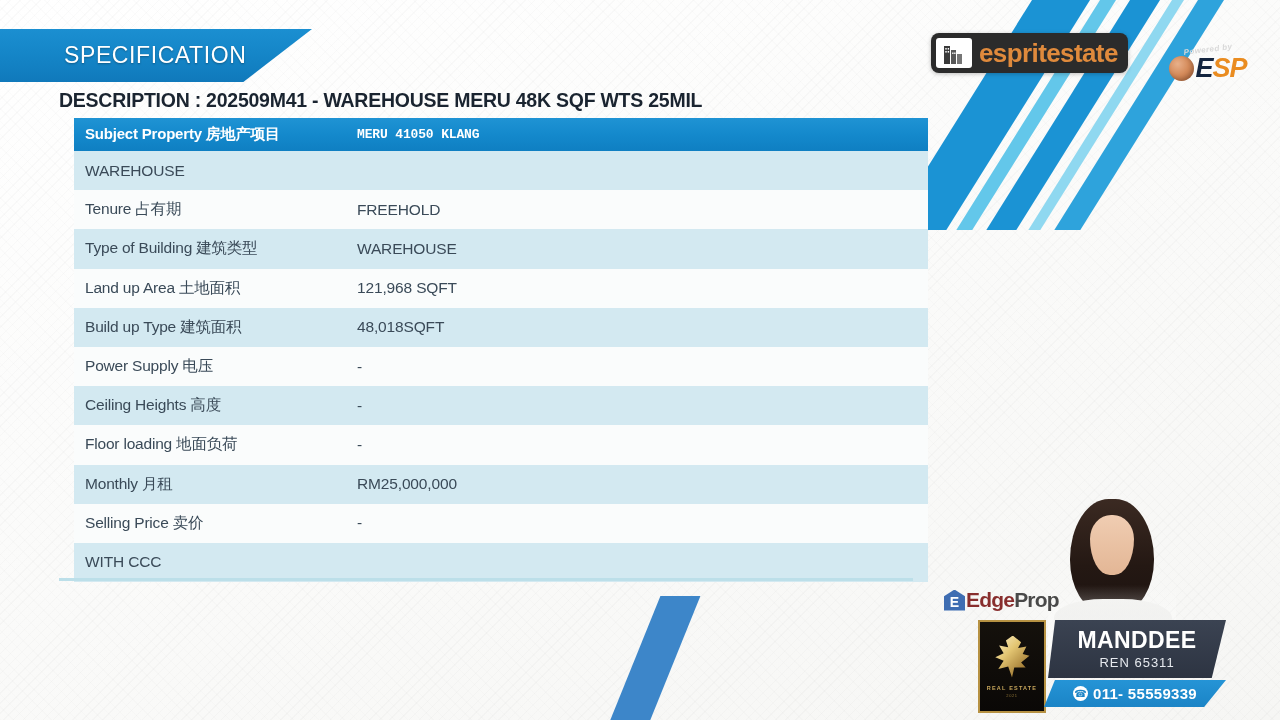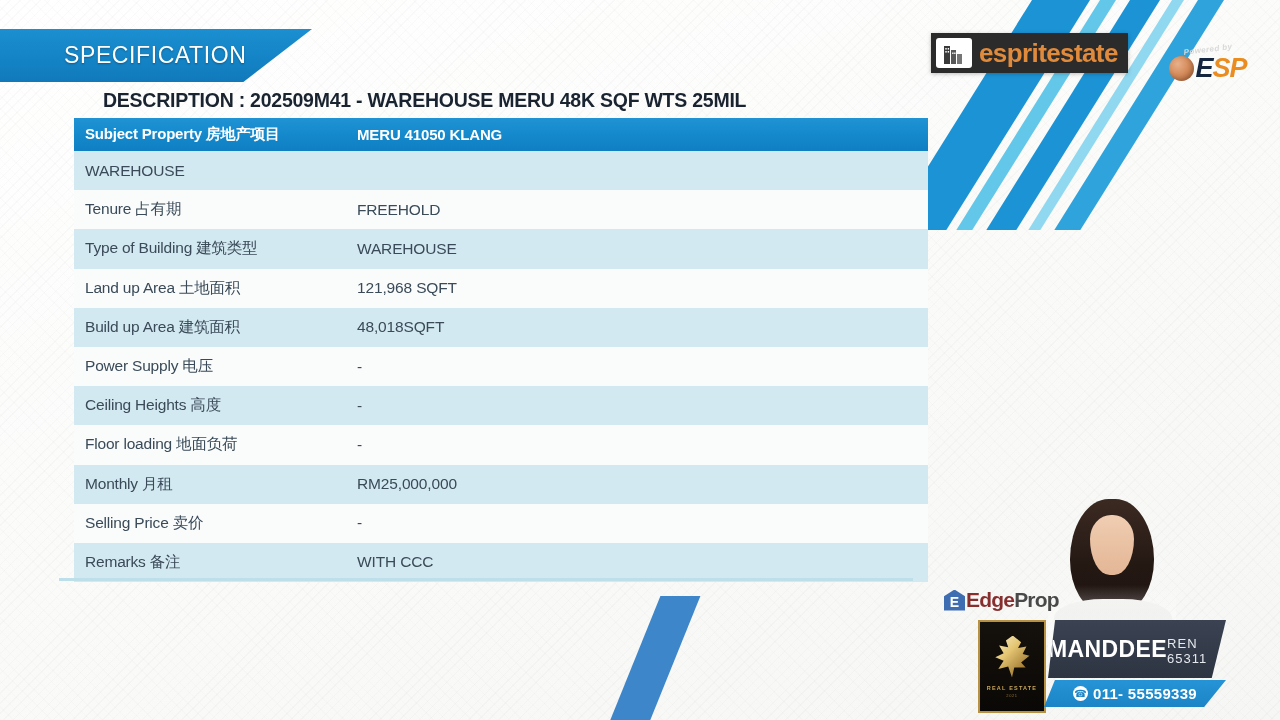--- a/index.html
+++ b/index.html
@@ -47,46 +47,46 @@
   #spec-banner-label {
     color: #ffffff; font-size: 23px; font-weight: normal;
     letter-spacing: 0.6px; margin-left: 64px;
     text-shadow: 0 1px 2px rgba(0,0,0,0.30);
   }
 
   
   #description-heading {
     position: absolute; left: 59px; top: 89px;
     font-size: 19.5px; font-weight: bold; color: #1a2430;
-    letter-spacing: -0.25px; white-space: nowrap; margin-left: 44px;
+    letter-spacing: -0.25px; white-space: nowrap;
   }
 
   
   #spec-table { position: absolute; left: 74px; top: 118px; width: 854px; }
   .trow { display: flex; align-items: center; height: 39.2px; padding-left: 11px; }
   .trow.header {
     background: linear-gradient(180deg,#1f93d4 0%, #1489cc 50%, #0f7fc2 100%);
     height: 33px;
   }
   .trow.alt  { background: #d3e9f1; }
   .trow.plain{ background: #fafcfc; }
   .tlabel { width: 272px; flex: none; font-size: 15.5px; color: #3a4a58; letter-spacing: -0.2px; }
   .trow.header .tlabel { color: #ffffff; font-weight: bold; font-size: 15px; width: 272px; }
   .tvalue { font-size: 15.5px; color: #3a4a58; letter-spacing: -0.15px; }
-  .trow.header .tvalue { color: #ffffff; font-weight: bold; font-size: 15px; }
+  .trow.header .tvalue { color: #ffffff; font-weight: bold; font-size: 13px; font-family: Liberation Mono, monospace; }
   #table-underline {
     position: absolute; left: 59px; top: 578px;
     width: 854px; height: 3px; background: #bcdfe9;
   }
 
   
   #brand-logo {
     position: absolute; left: 931px; top: 33px;
     height: 40px; display: flex; align-items: center;
-    background: #2b2b2b; border-radius: 0; padding: 0 10px 0 5px;
+    background: #2b2b2b; border-radius: 8px; padding: 0 10px 0 5px;
     box-shadow: 0 1px 4px rgba(0,0,0,0.25);
   }
   #brand-mark {
     width: 36px; height: 30px; background: #ffffff;
     border-radius: 3px; margin-right: 7px;
     display: flex; align-items: flex-end; justify-content: center; padding-bottom: 2px;
   }
   #brand-name {
     color: #e08a3c; font-size: 26px; font-weight: bold; letter-spacing: -0.6px;
   }
@@ -161,21 +161,21 @@
     background: linear-gradient(135deg,#fdf4cf 0%, #e3c572 40%, #a8823a 75%, #6e5420 100%);
     clip-path: polygon(52% 0, 74% 16%, 66% 30%, 88% 26%, 78% 44%, 96% 48%, 74% 64%, 86% 76%, 56% 76%, 50% 100%, 40% 74%, 14% 80%, 28% 60%, 6% 52%, 28% 42%, 16% 24%, 40% 28%, 34% 12%);
   }
   #agent-emblem-label { color: #c8a75c; font-size: 5.5px; letter-spacing: 1.2px; margin-top: 7px; font-weight: bold; }
   #agent-emblem-sub { color: #8e7436; font-size: 4px; letter-spacing: 0.6px; margin-top: 2px; }
 
   #agent-nameplate {
     position: absolute; left: 70px; top: 0; width: 178px; height: 58px;
     background: linear-gradient(180deg,#3b4352 0%, #2d3442 100%);
     clip-path: polygon(4% 0, 100% 0, 92% 100%, 0 100%);
-    display: flex; flex-direction: row; align-items: center; justify-content: center;
+    display: flex; flex-direction: column; align-items: center; justify-content: center;
   }
   #agent-name { color: #ffffff; font-size: 23px; font-weight: bold; letter-spacing: 0.4px; line-height: 1; }
   #agent-ren { color: #e6e9ee; font-size: 13px; letter-spacing: 1px; margin-top: 3px; }
 
   #agent-phone-bar {
     position: absolute; left: 66px; top: 60px; width: 182px; height: 27px;
     background: linear-gradient(180deg,#2594d6 0%, #1b84c6 100%);
     clip-path: polygon(6% 0, 100% 0, 88% 100%, 0 100%);
     display: flex; align-items: center; justify-content: center;
   }
@@ -224,21 +224,21 @@
     </div>
     <div class="trow alt">
       <div class="tlabel">Type of Building 建筑类型</div>
       <div class="tvalue"> WAREHOUSE</div>
     </div>
     <div class="trow plain">
       <div class="tlabel">Land up Area 土地面积</div>
       <div class="tvalue">121,968 SQFT</div>
     </div>
     <div class="trow alt">
-      <div class="tlabel">Build up Area 建筑面积</div>
+      <div class="tlabel">Build up Type 建筑面积</div>
       <div class="tvalue"> 48,018SQFT</div>
     </div>
     <div class="trow plain">
       <div class="tlabel">Power Supply 电压</div>
       <div class="tvalue">-</div>
     </div>
     <div class="trow alt">
       <div class="tlabel">Ceiling Heights 高度</div>
       <div class="tvalue">-</div>
     </div>
@@ -248,21 +248,20 @@
     </div>
     <div class="trow alt">
       <div class="tlabel">Monthly 月租</div>
       <div class="tvalue">RM25,000,000</div>
     </div>
     <div class="trow plain">
       <div class="tlabel">Selling Price 卖价</div>
       <div class="tvalue">-</div>
     </div>
     <div class="trow alt">
-      <div class="tlabel">Remarks 备注</div>
       <div class="tvalue">WITH CCC</div>
     </div>
   </div>
 <div id="table-underline"></div>
 
 <div id="brand-logo">
   <span id="brand-mark">
     <svg width="26" height="24" viewBox="0 0 26 24" aria-hidden="true">
       <rect x="3" y="4" width="6" height="18" fill="#3a3a3a"></rect>
       <rect x="10" y="8" width="5" height="14" fill="#585858"></rect>

